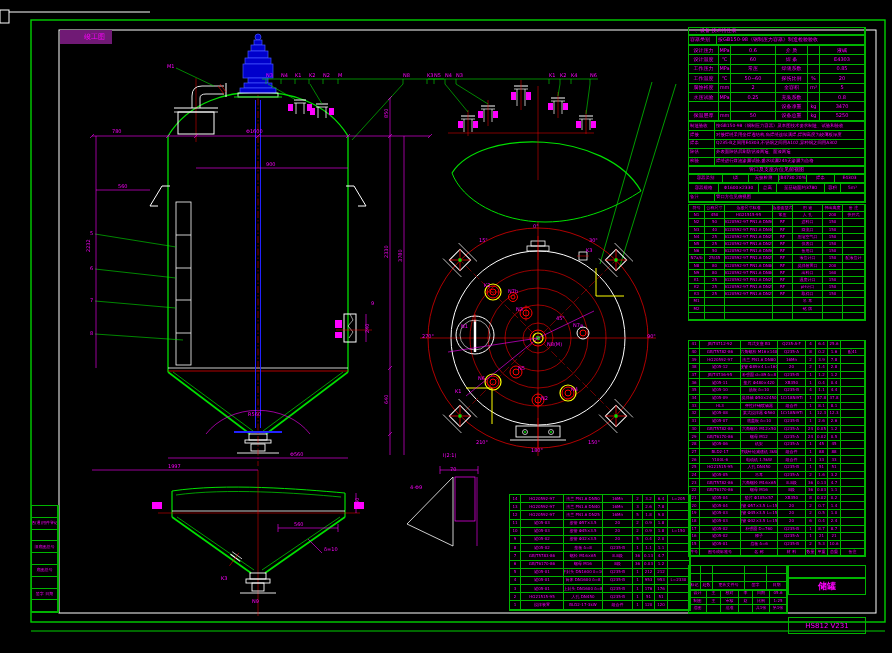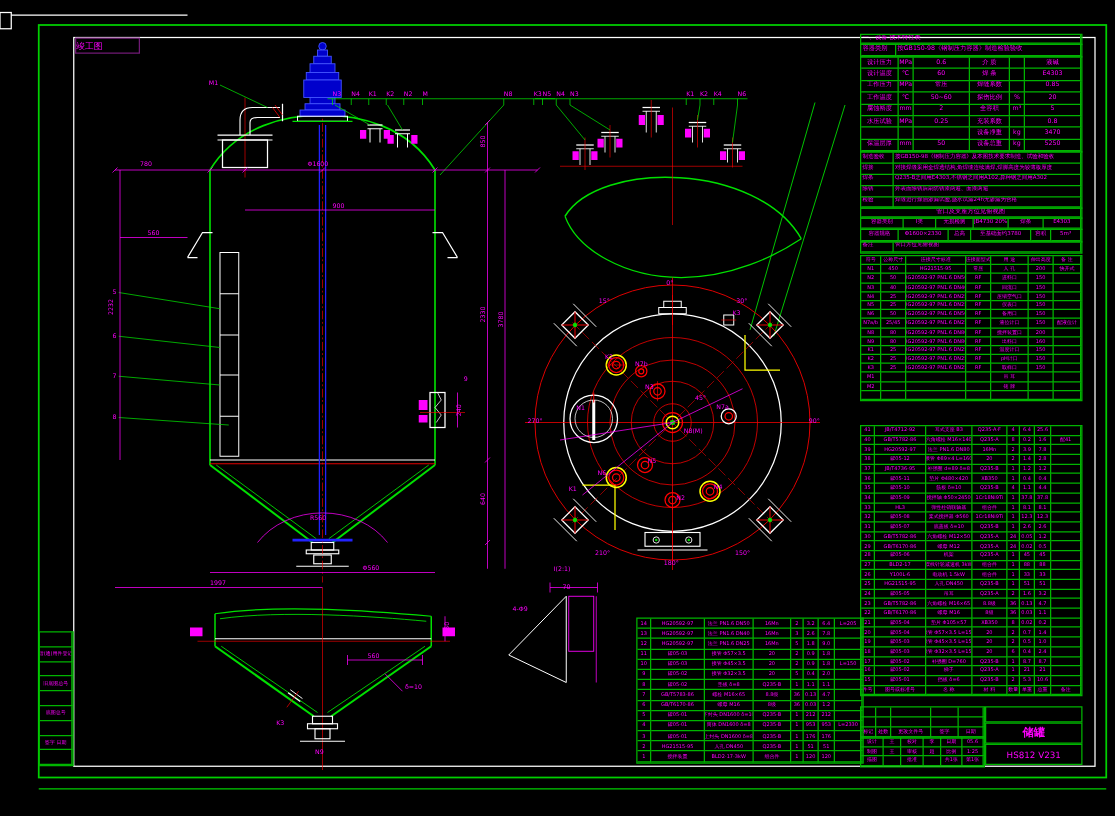--- a/index.html
+++ b/index.html
@@ -6,22 +6,22 @@
   #canvas{position:relative;width:892px;height:653px;background:#000;overflow:hidden;
           font-family:"DejaVu Sans",sans-serif;}
   #dwg{position:absolute;left:0;top:0;}
   .tbl{position:absolute;box-sizing:border-box;display:grid;border:1px solid #00b400;}
   .tbl .c{box-sizing:border-box;border-right:1px solid #00b400;border-bottom:1px solid #00b400;
           color:#ff00ff;font-size:5px;line-height:1.05;overflow:hidden;white-space:nowrap;
           padding:0 1px;display:flex;align-items:center;}
   .tbl.ctr .c{justify-content:center;text-align:center;}
   .tbl.t45 .c{font-size:4.4px;}
   .tbl.t40 .c{font-size:4px;}
-  .zone{position:absolute;box-sizing:border-box;border:1px solid #701a75;color:#ff00ff;
-        font-size:7px;display:flex;align-items:center;justify-content:flex-start;}
+  .zone{position:absolute;box-sizing:border-box;border:7px solid #701a75;color:#ff00ff;
+        font-size:7px;display:flex;align-items:center;justify-content:flex-end;}
   .tb3cell{position:absolute;box-sizing:border-box;border:1px solid #00b400;color:#ff00ff;
            display:flex;align-items:center;justify-content:center;font-size:9px;}
 </style>
 </head>
 <body>
 
 <div id="canvas">
 
 <svg id="dwg" width="892" height="653" viewBox="0 0 892 653">
 
@@ -1057,21 +1057,21 @@
       <div class="c">共1张</div>
       <div class="c">第1张</div>
     </div>
 
 <div class="tb3cell" style="left:788px;top:565px;width:78px;height:13px;font-size:5px;">
   <span></span>
 </div>
 <div class="tb3cell" style="left:788px;top:578px;width:78px;height:17px;font-weight:bold;">
   <span>储罐</span>
 </div>
-<div class="tb3cell" style="left:788px;top:595px;width:78px;height:17px;font-size:7px;">
+<div class="tb3cell" style="left:788px;top:617px;width:78px;height:17px;font-size:7px;">
   <span>HS812 V231</span>
 </div>
 
 <div class="tbl ctr t40" id="strip" style="left: 31px; top: 505px; width: 28px; grid-template-columns: 26px; grid-auto-rows: 11.8px;">
       <div class="c"></div>
       <div class="c">借(通)用件登记</div>
       <div class="c"></div>
       <div class="c">旧底图总号</div>
       <div class="c"></div>
       <div class="c">底图总号</div>

